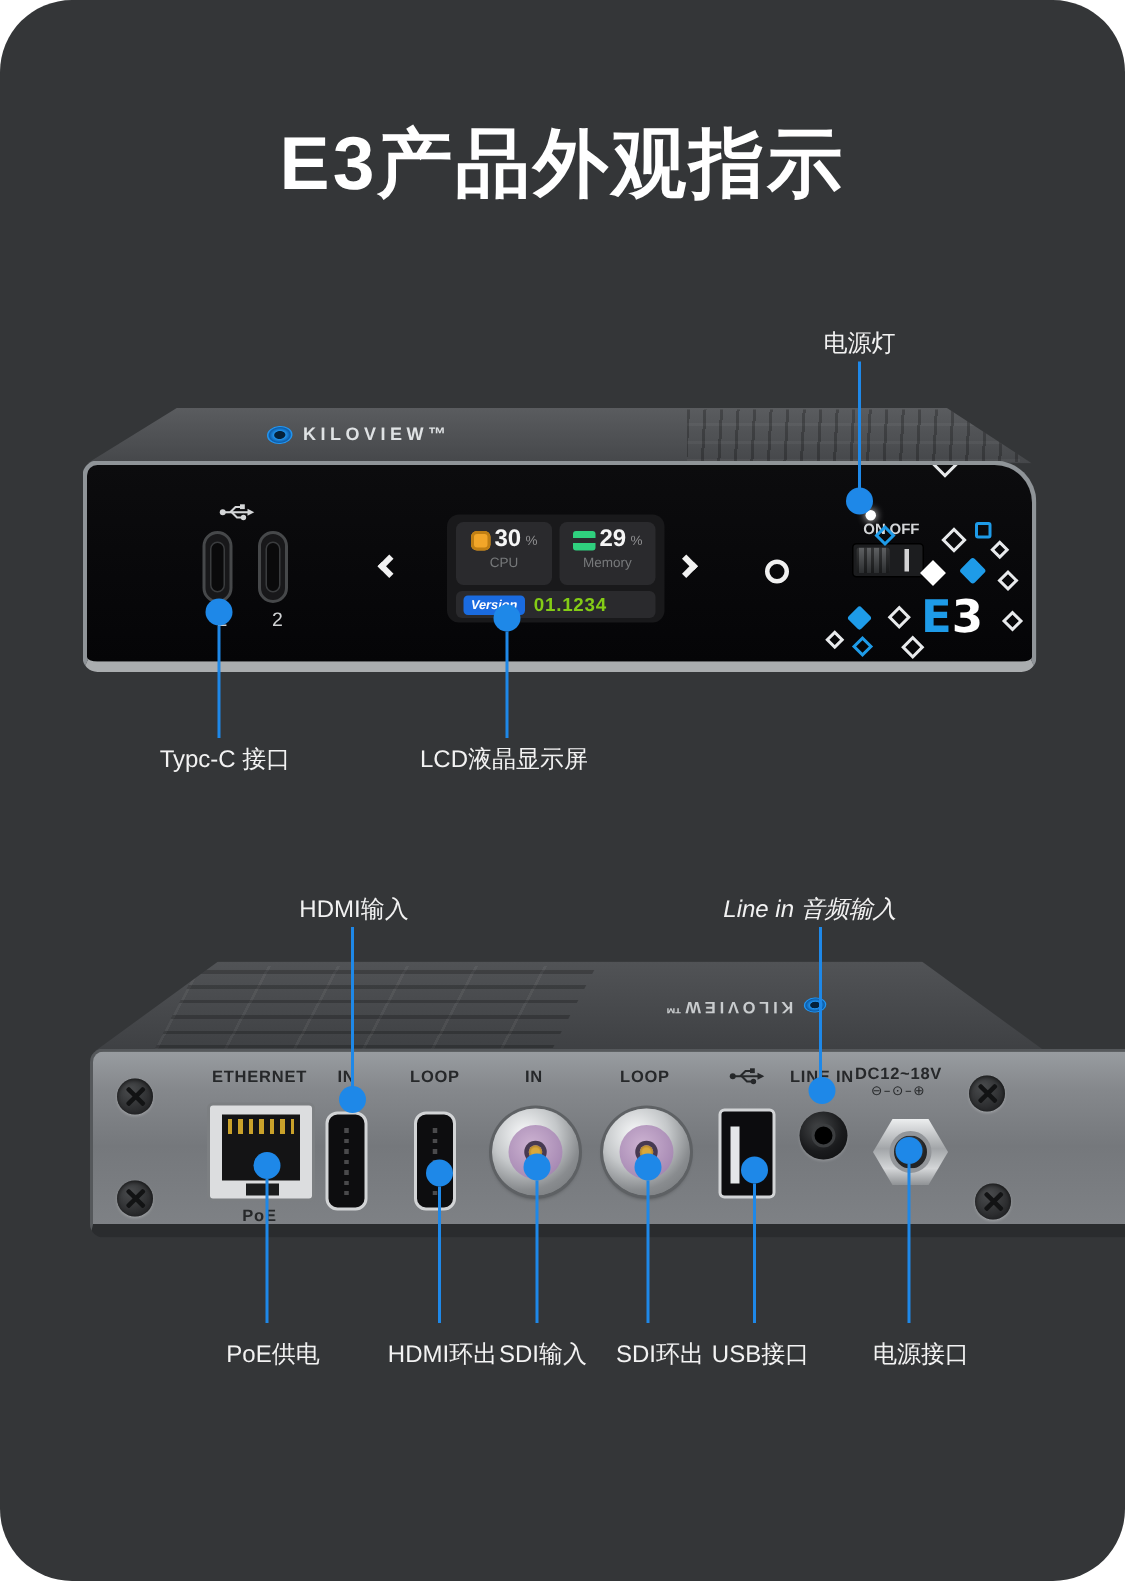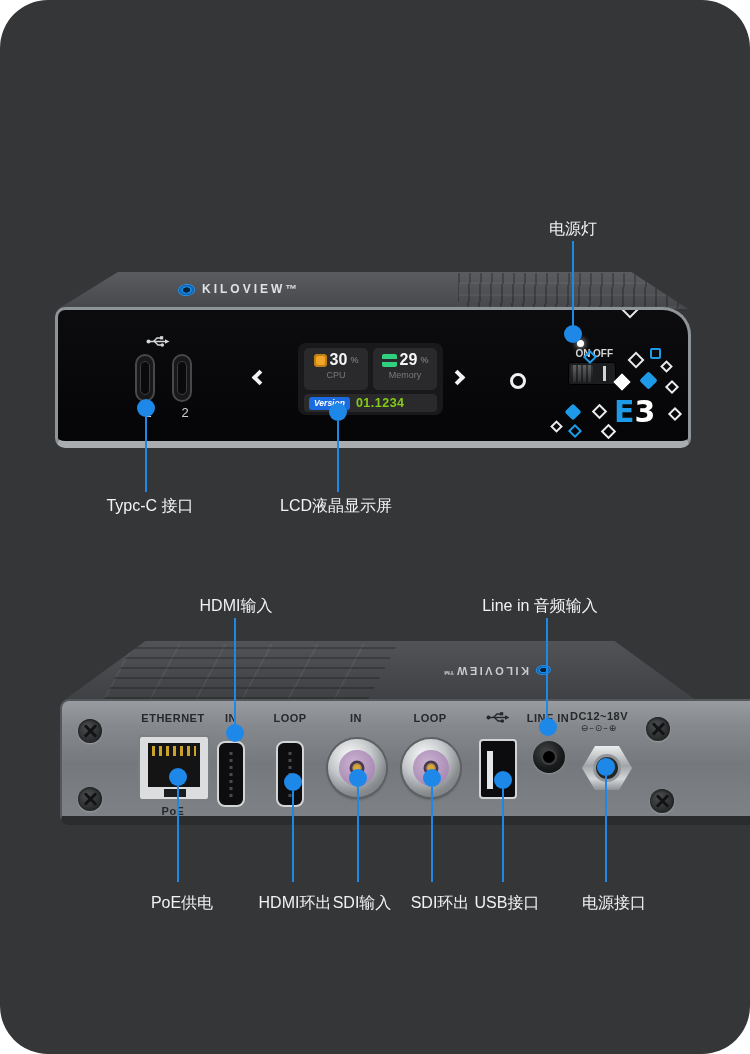--- a/index.html
+++ b/index.html
@@ -138,20 +138,21 @@
       background:radial-gradient(circle at 45% 40%,#5a5c5e 10%,#232425 60%);
       border:3px solid #93969a;}
   .usb-svg{position:absolute;}
 </style>
 </head>
 <body>
 
 <div id="canvas">
   <div class="bg"></div>
 
+  <div class="title">E3产品外观指示</div>
 
   <div class="device" style="left:55px;top:272px;width:636px;height:176px;">
     <div class="front-top">
       <div class="grooves-front"></div>
       <div class="brand-row" style="left:120px;top:10px;">
         <div class="brand-icon"></div>
         <div class="brand-text">KILOVIEW™</div>
       </div>
     </div>
     <div class="front-face">
@@ -291,21 +292,21 @@
       <div class="jack"></div>
       <div class="dc-hex"></div>
       <div class="dc-hole"></div>
     </div>
   </div>
 
   <div class="c-label" style="left:236px;top:596px;">HDMI输入</div>
   <div class="c-line" style="left:234px;top:618px;height:113px;"></div>
   <div class="c-dot" style="left:226px;top:724px;"></div>
 
-  <div class="c-label" style="left:540px;top:596px;">Line in 音频输入</div>
+  <div class="c-label" style="left:540px;top:596px;font-style:italic;">Line in 音频输入</div>
   <div class="c-line" style="left:546px;top:618px;height:107px;"></div>
   <div class="c-dot" style="left:539px;top:718px;"></div>
 
   <div class="c-dot" style="left:169px;top:768px;"></div>
   <div class="c-line" style="left:177px;top:786px;height:96px;"></div>
   <div class="c-label" style="left:182px;top:893px;">PoE供电</div>
 
   <div class="c-dot" style="left:284px;top:773px;"></div>
   <div class="c-line" style="left:292px;top:791px;height:91px;"></div>
   <div class="c-label" style="left:295px;top:893px;">HDMI环出</div>

